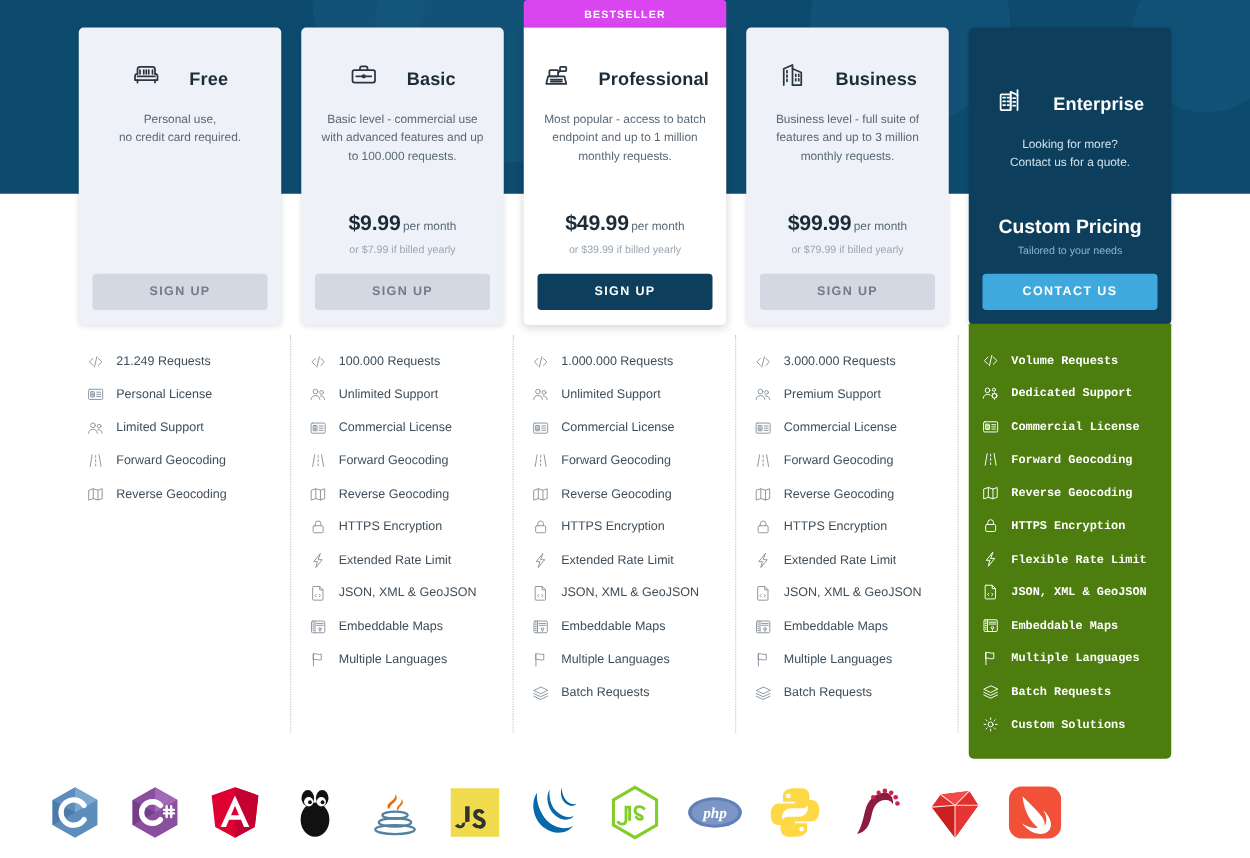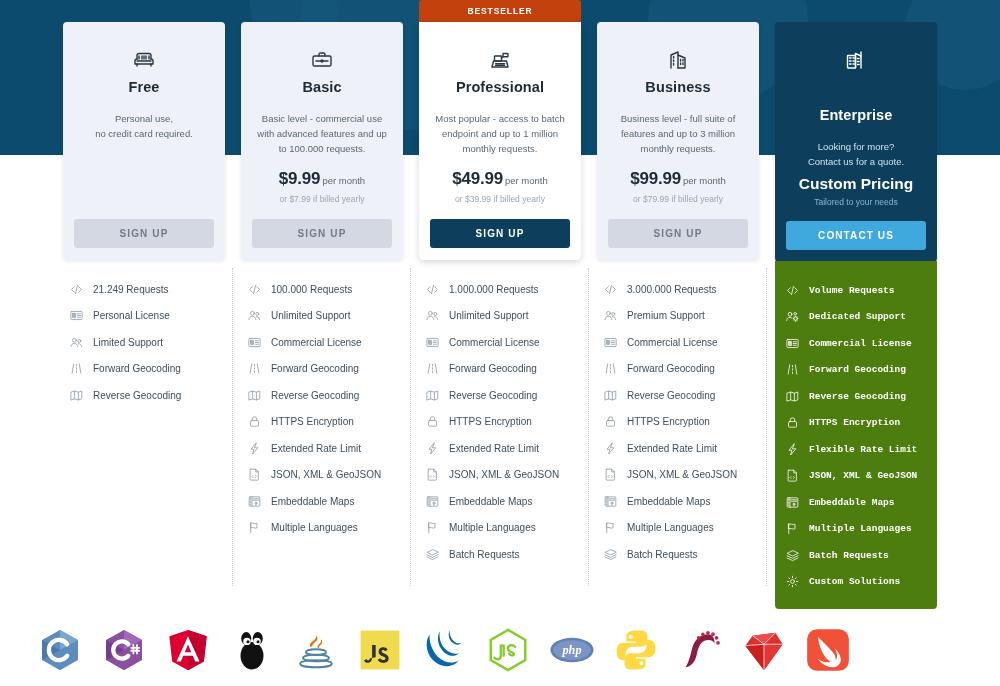--- a/index.html
+++ b/index.html
@@ -46,21 +46,21 @@
     position: relative;
     width: 162px;
     margin: 0 8px;
     display: flex;
     flex-direction: column;
   }
 
   
   .ribbon {
     height: 22px;
-    background: #c2410c;
+    background: #d946ef;
     color: #ffffff;
     font-size: 8.5px;
     font-weight: bold;
     letter-spacing: .9px;
     display: flex;
     align-items: center;
     justify-content: center;
     border-radius: 3px 3px 0 0;
   }
   .ribbon-spacer { height: 22px; }
@@ -82,25 +82,24 @@
     box-shadow: 0 2px 7px rgba(0,0,0,.16);
   }
   .plan.dark .card {
     background: #0d3f5c;
     border-radius: 4px;
     min-height: 238px;
   }
 
   .plan-head {
     display: flex;
-    align-items: center;
+    align-items: flex-end;
     justify-content: center;
-    gap: 7px;
+    gap: 22px;
     margin-top: 10px;
-    flex-direction: column;
   }
   .plan-icon { width: 24px; height: 24px; display: block; flex: 0 0 auto; }
   .plan-icon svg { display: block; width: 24px; height: 24px; }
   .plan-name {
     font-size: 14.5px;
     font-weight: bold;
     color: #1d2b36;
     letter-spacing: .1px;
   }
   .plan.dark .plan-name { color: #ffffff; margin-top: 28px; }

